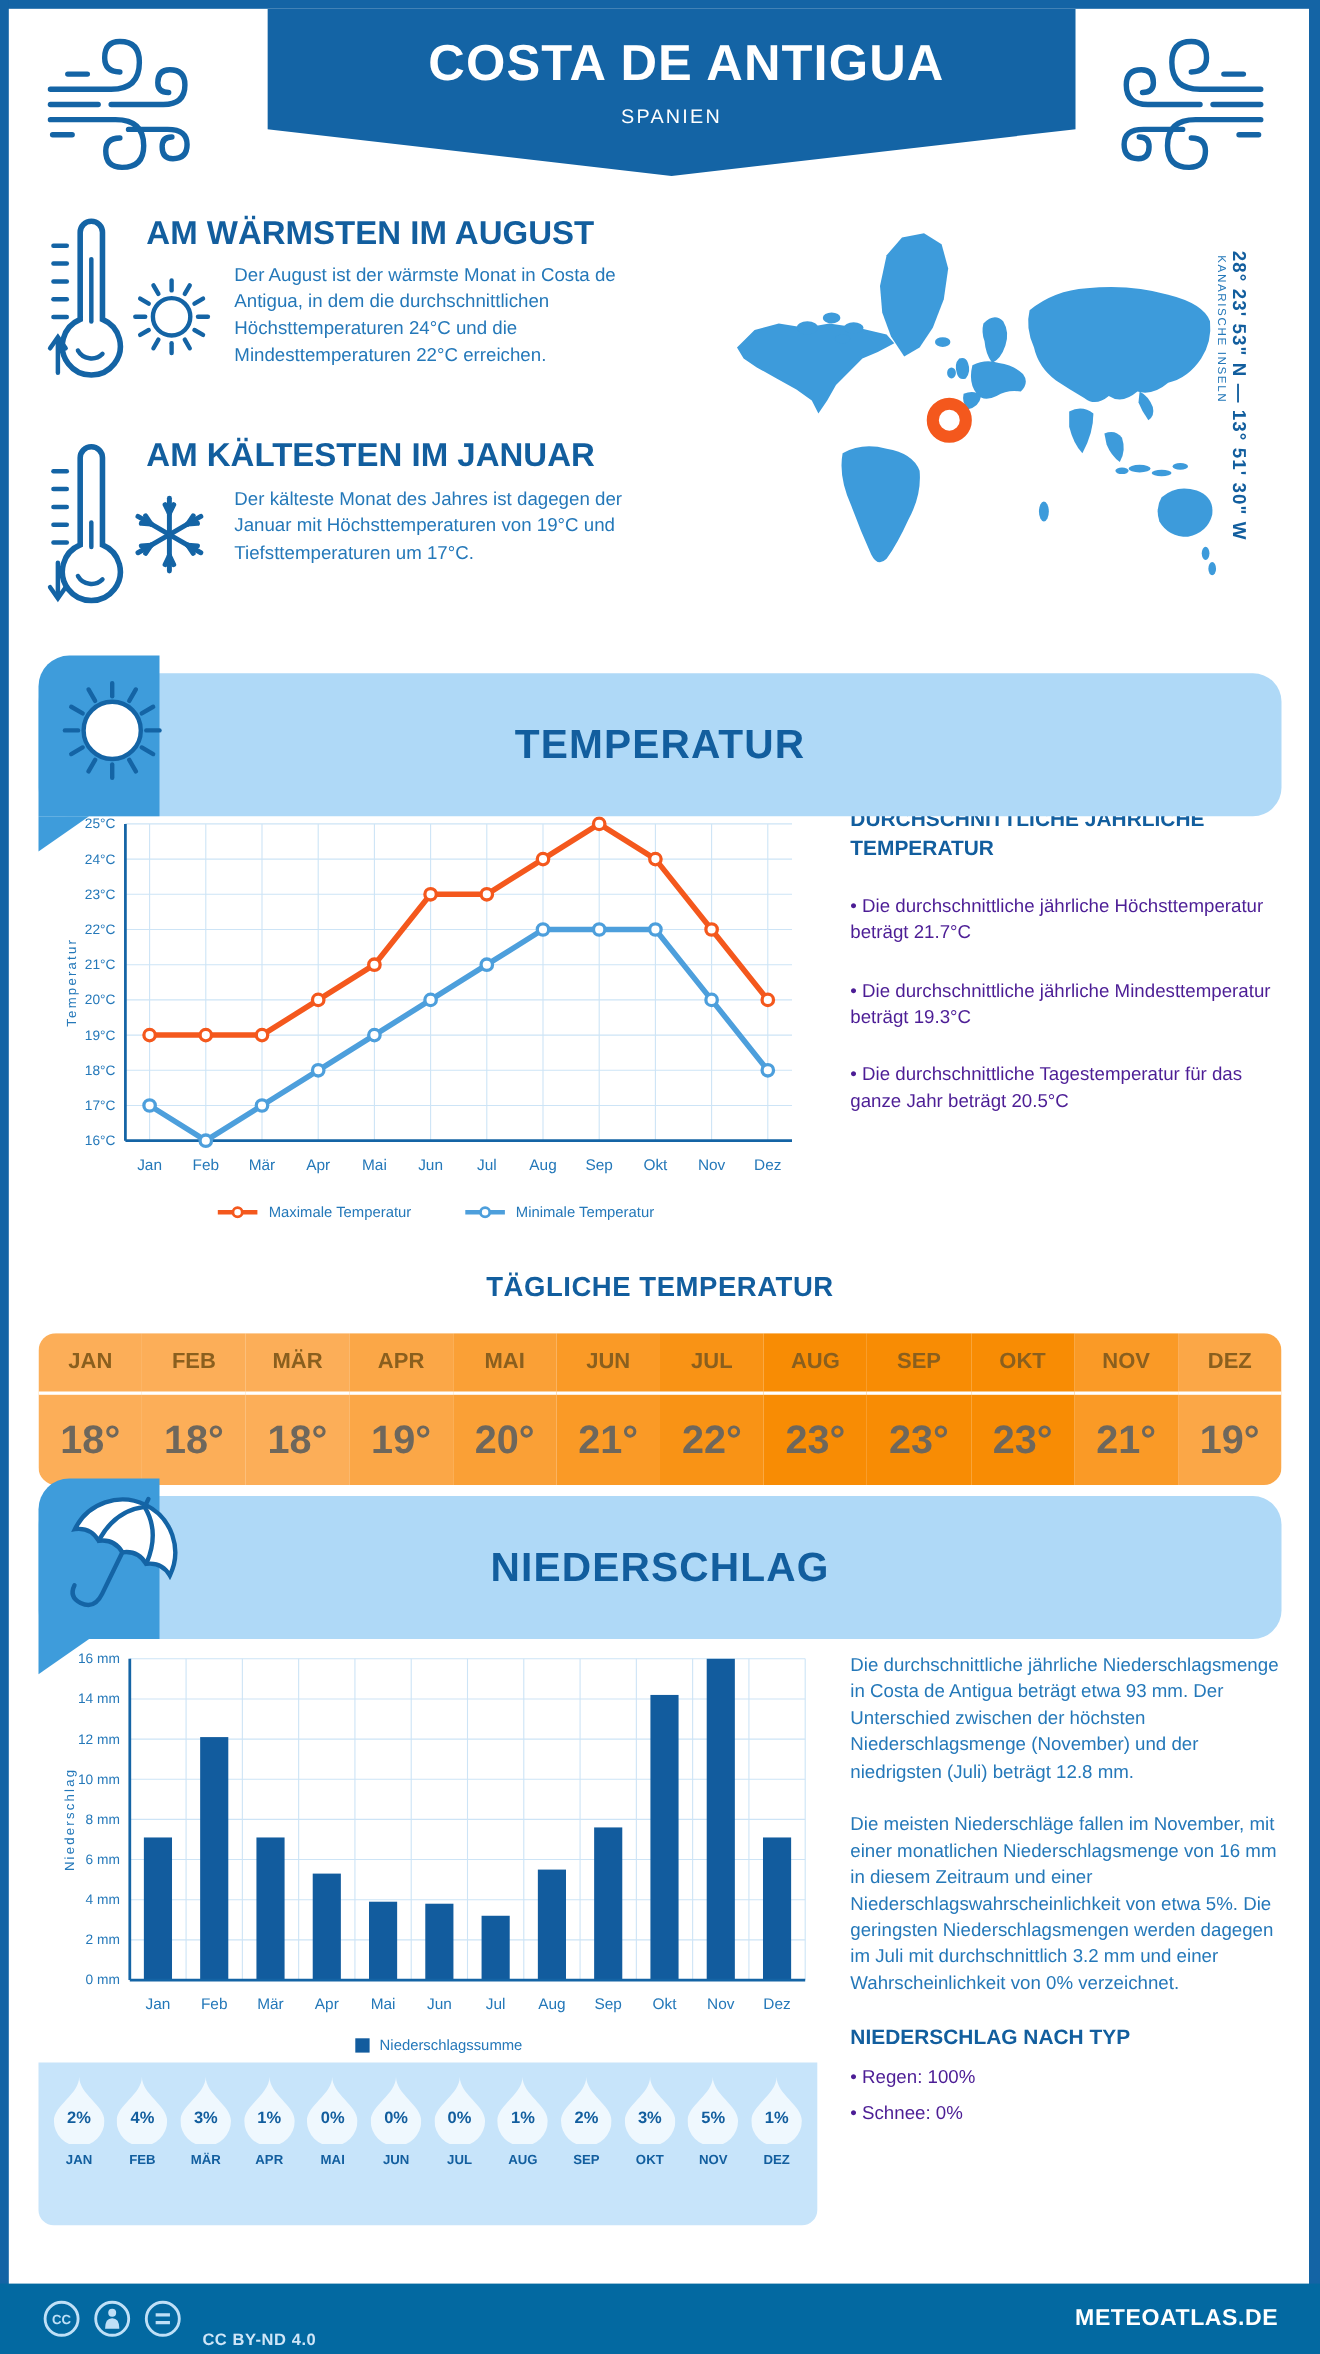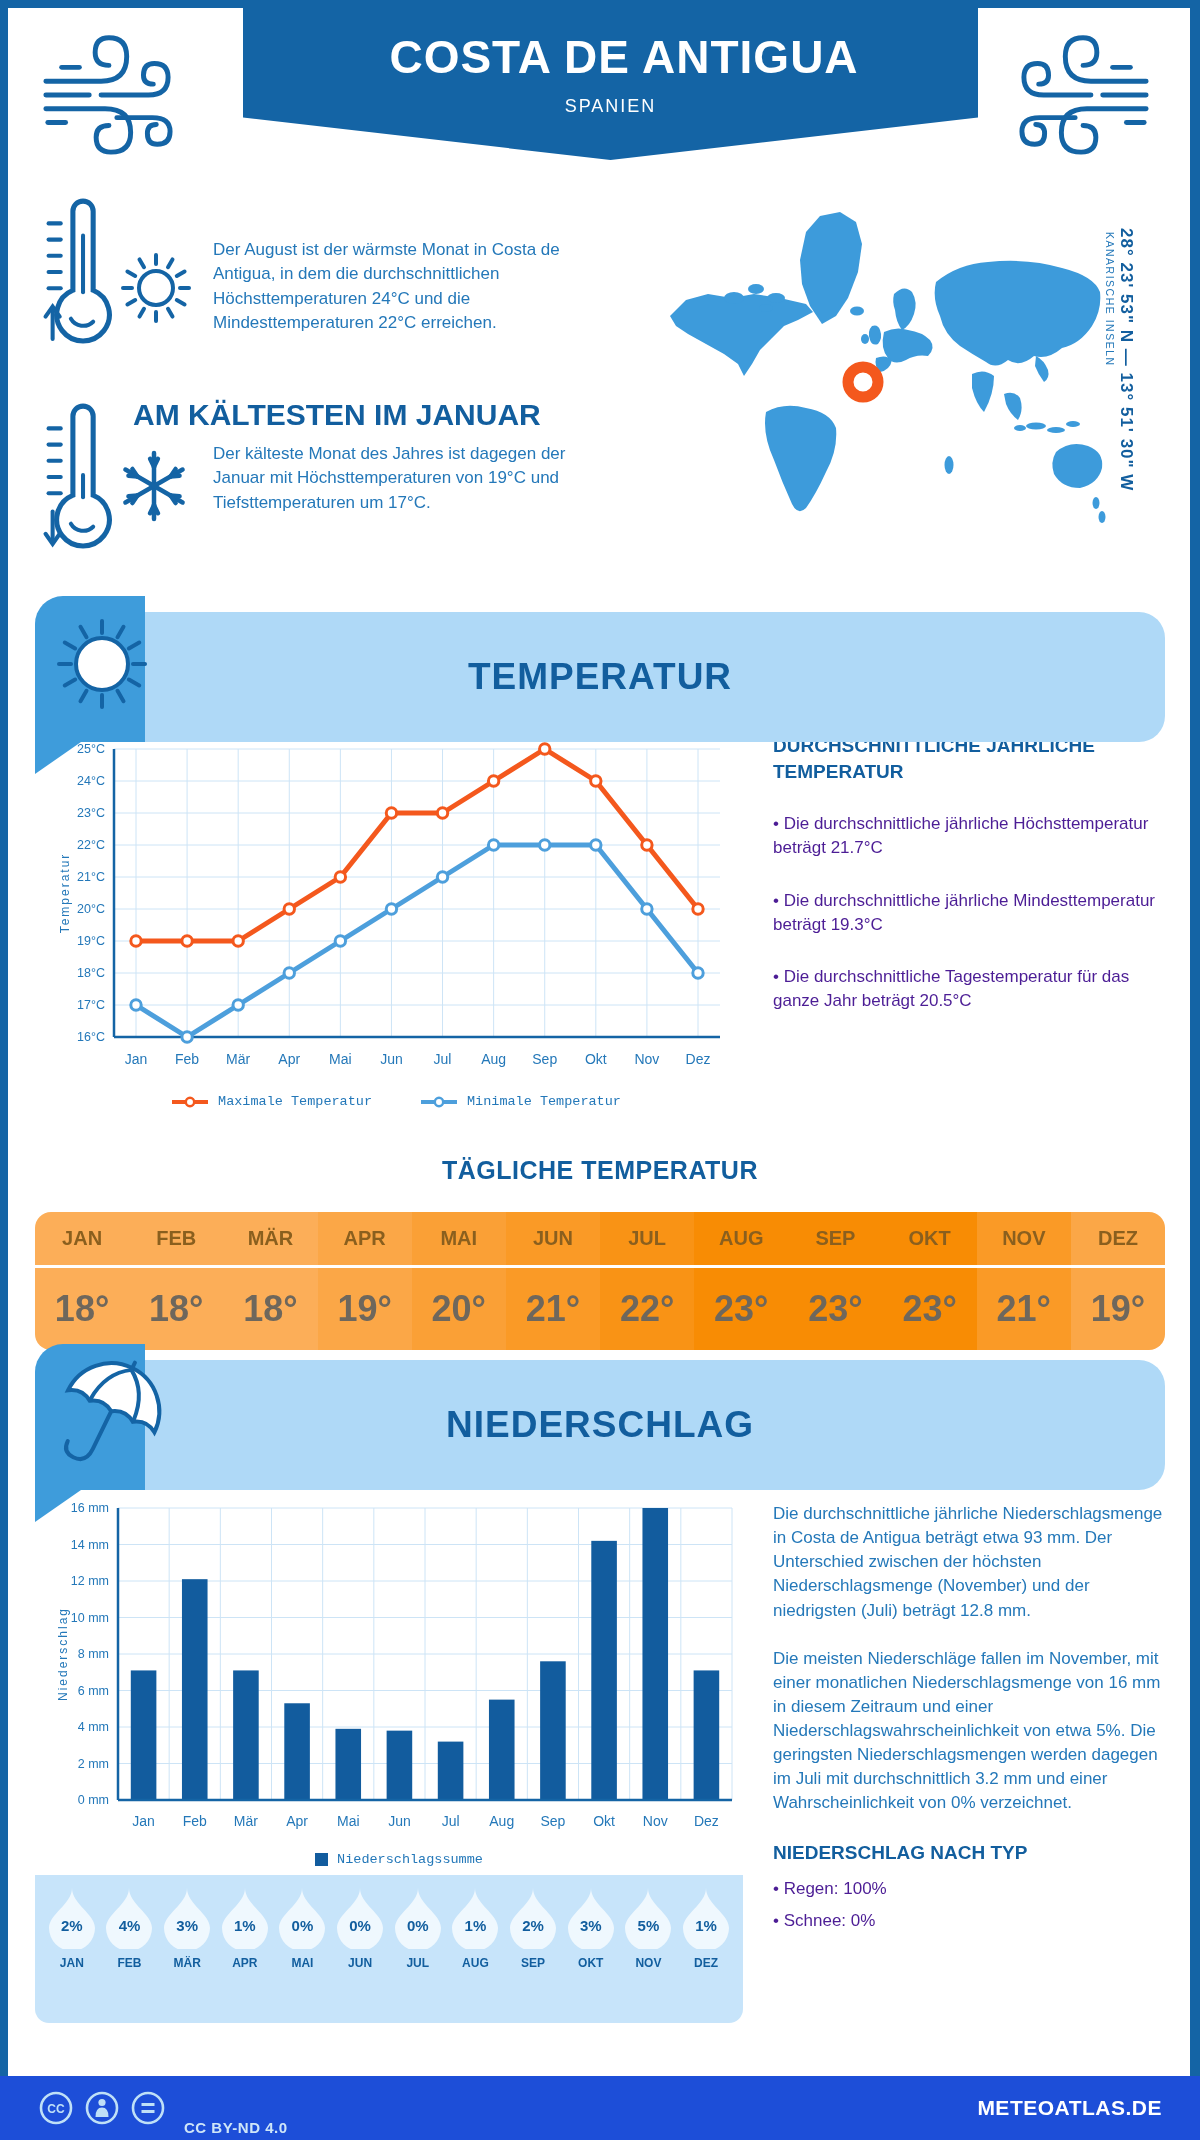--- a/index.html
+++ b/index.html
@@ -27,21 +27,21 @@
   .section-banner{left:35px;width:1130px;height:130px;background:#AFD9F7;border-radius:26px;
                   display:flex;align-items:center;justify-content:center;z-index:2;}
   .section-title{font-size:37px;font-weight:bold;color:#125E9E;letter-spacing:1px;}
   .icon-block{width:110px;height:146px;background:#3E9CDB;border-radius:28px 0 0 0;z-index:3;}
   .icon-block::after{content:"";position:absolute;top:100%;left:0;width:0;height:0;
                      border-top:32px solid #3E9CDB;border-right:46px solid transparent;}
 
   
   .chart-legend{display:flex;justify-content:center;align-items:center;gap:48px;
                 font-size:13.5px;color:#2478B9;}
-  .legend-item{display:flex;align-items:center;gap:9px;font-family:Liberation Mono, monospace;}
+  .legend-item{display:flex;align-items:center;gap:9px;}
 
   
   .aside-title{font-size:19px;font-weight:bold;color:#125E9E;line-height:1.35;}
   .aside-p{font-size:17px;line-height:1.42;color:#2478B9;margin:0 0 24px 0;}
   .aside-bullet{font-size:17px;line-height:1.42;color:#4c1d95;margin:28px 0 0 0;}
 
   
   .daily-title{left:35px;top:1156px;width:1130px;text-align:center;
                font-size:25px;font-weight:bold;color:#125E9E;letter-spacing:0.5px;}
   #dailyTable{left:35px;top:1212px;width:1130px;height:138px;display:flex;
@@ -59,21 +59,21 @@
                font-size:17px;letter-spacing:0.5px;}
   .prob-body{height:148px;background:#C7E4FA;border-radius:0 0 14px 14px;display:flex;
              justify-content:space-around;align-items:flex-start;padding:12px 8px 0 8px;box-sizing:border-box;}
   .drop-col{display:flex;flex-direction:column;align-items:center;width:52px;}
   .drop-wrap{position:relative;width:46px;height:62px;}
   .drop-pct{position:absolute;left:0;right:0;top:30px;text-align:center;
             font-size:15px;font-weight:bold;color:#125E9E;}
   .drop-month{margin-top:7px;font-size:12px;font-weight:bold;color:#125E9E;}
 
   
-  #footer{left:0;top:2076px;width:1200px;height:64px;background:#1d4ed8;display:flex;
+  #footer{left:0;top:2076px;width:1200px;height:64px;background:#0369a1;display:flex;
           align-items:center;justify-content:space-between;padding:0 38px;box-sizing:border-box;z-index:50;}
   .footer-left{display:flex;align-items:center;gap:10px;}
   .footer-license{margin-left:8px;font-size:15px;font-weight:bold;color:#CFE6F8;letter-spacing:0.5px;margin-top:38px;}
   .footer-site{font-size:21px;font-weight:bold;color:#fff;letter-spacing:0.5px;}
 </style>
 </head>
 <body>
 
 <div id="page">
   <div class="frame"></div>
@@ -107,20 +107,21 @@
     <path stroke-width="4" d="M42 42 V98"></path>
     <path stroke-width="4" d="M30 124 A14 14 0 0 0 52 127"></path>
     <path stroke-width="4" d="M8 30 h12"></path>
       <path stroke-width="4" d="M8 46 h12"></path>
     <path stroke-width="4" d="M8 62 h12"></path>
       <path stroke-width="4" d="M8 78 h12"></path>
       <path stroke-width="4" d="M8 94 h12"></path>
     <path stroke-width="4" d="M12 144 V114"></path>
       <path stroke-width="4" d="M5 122 L12 112 L19 122"></path>
   </svg>
+  <div class="abs blk-title" style="left:133px;top:196px">AM WÄRMSTEN IM AUGUST</div>
   <svg class="abs" style="left:116px;top:240px" width="80" height="96" viewBox="0 0 80 96" fill="none" stroke="#1464A5" stroke-width="4" stroke-linecap="round">
     <circle cx="40" cy="48" r="17"></circle>
   <line x1="64" y1="48" x2="73" y2="48"></line>
       <line x1="60.78460969082653" y1="60" x2="68.57883832488648" y2="64.5"></line>
       <line x1="52" y1="68.78460969082653" x2="56.5" y2="76.57883832488648"></line>
       <line x1="40" y1="72" x2="40" y2="81"></line>
       <line x1="28.000000000000007" y1="68.78460969082653" x2="23.500000000000007" y2="76.57883832488648"></line>
       <line x1="19.215390309173472" y1="60" x2="11.421161675113524" y2="64.5"></line>
       <line x1="16" y1="48" x2="7" y2="48.00000000000001"></line>
       <line x1="19.21539030917347" y1="36.00000000000001" x2="11.42116167511352" y2="31.50000000000001"></line>

